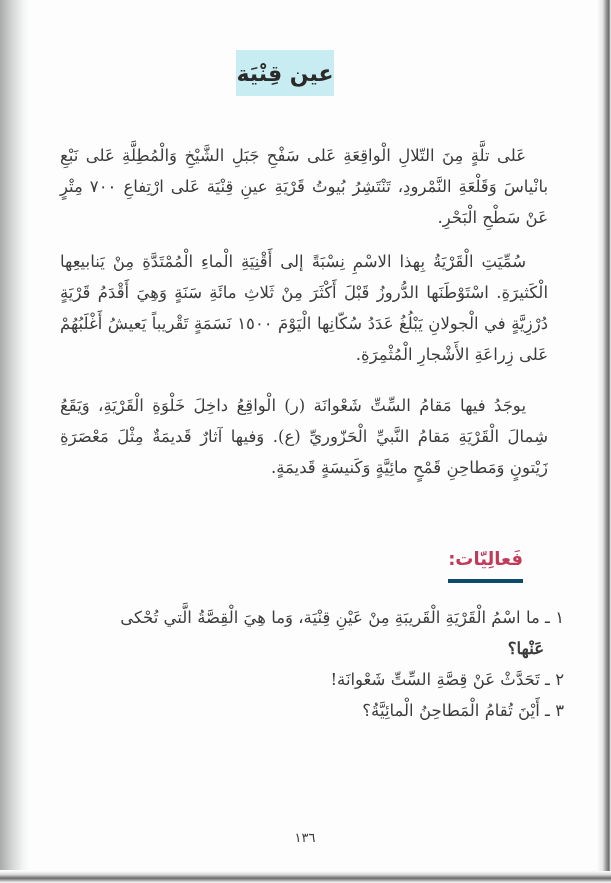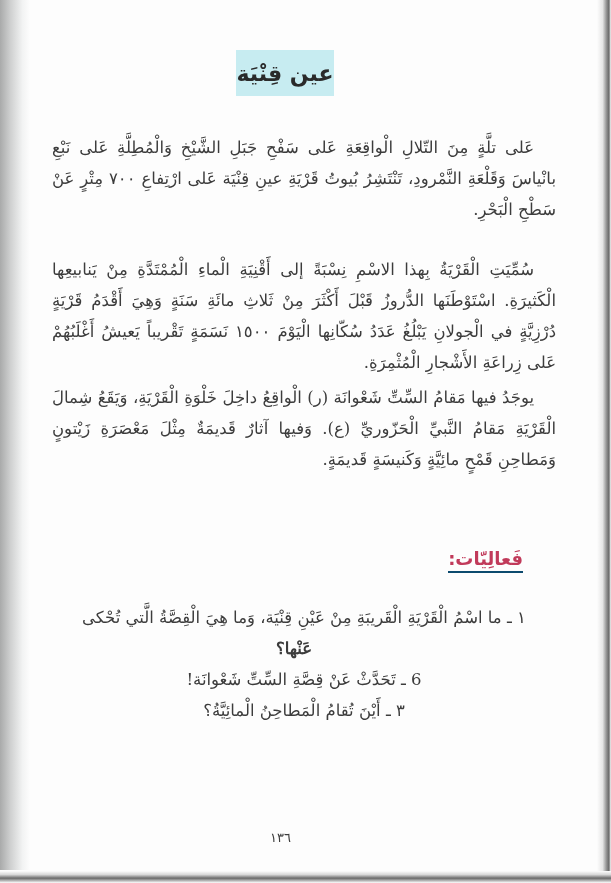--- a/index.html
+++ b/index.html
@@ -60,62 +60,61 @@
       left: 44px;
       width: 520px;
       direction: rtl;
       text-align: justify;
       text-align-last: right;
       font-size: 16.5px;
       line-height: 31px;
       color: #3c3c3c;
     }
     .para {
-      margin: 8px;
+      margin: 16px;
     }
     .indent {
       text-indent: 22px;
     }
     .p1 { top: 124px; }
-    .p2 { top: 246px; }
+    .p2 { top: 230px; }
     .p3 { top: 374px; }
     .activities-heading {
       position: absolute;
       right: 88px; top: 548px;
       direction: rtl;
       font-family: "DejaVu Sans", sans-serif;
       font-weight: bold;
       font-size: 18px;
       color: #c13a5a;
-      padding-bottom: 2px;
-      border-bottom: 2px solid #0c4a6e;
+      padding-bottom: 10px;
+      border-bottom: 4px solid #0c4a6e;
     }
     .questions {
       position: absolute;
       left: 44px; top: 602px;
       width: 530px;
       direction: rtl;
       font-size: 16.5px;
       line-height: 31px;
       color: #3c3c3c;
     }
     .q {
       margin: 0;
       padding-right: 10px;
-      text-align: center;
     }
     .q-cont {
       padding-right: 30px;
       font-weight: bold;
     }
     .page-number {
       position: absolute;
       left: 270px; top: 830px;
       width: 70px;
-      text-align: left;
+      text-align: center;
       direction: rtl;
       font-size: 13px;
       color: #3c3c3c;
     }
   </style>
 </head>
 <body>
 
 <div class="page">
   <div class="left-shadow"></div>
@@ -136,18 +135,18 @@
 
   <div class="body-text p3">
     <p class="para indent">يوجَدُ فيها مَقامُ السِّتِّ شَعْوانَة (ر) الْواقِعُ داخِلَ خَلْوَةِ الْقَرْيَةِ، وَيَقَعُ شِمالَ الْقَرْيَةِ مَقامُ النَّبيِّ الْحَزّوريِّ (ع). وَفيها آثارٌ قَديمَةٌ مِثْلَ مَعْصَرَةِ زَيْتونٍ وَمَطاحِنِ قَمْحٍ مائِيَّةٍ وَكَنيسَةٍ قَديمَةٍ.</p>
   </div>
 
   <div class="activities-heading">فَعالِيّات:</div>
 
   <div class="questions">
     <p class="q">١ ـ ما اسْمُ الْقَرْيَةِ الْقَريبَةِ مِنْ عَيْنِ قِنْيَة، وَما هِيَ الْقِصَّةُ الَّتي تُحْكى</p>
     <p class="q q-cont">عَنْها؟</p>
-    <p class="q">6 ـ تَحَدَّثْ عَنْ قِصَّةِ السِّتِّ شَعْوانَة!</p>
+    <p class="q">٢ ـ تَحَدَّثْ عَنْ قِصَّةِ السِّتِّ شَعْوانَة!</p>
     <p class="q">٣ ـ أَيْنَ تُقامُ الْمَطاحِنُ الْمائِيَّةُ؟</p>
   </div>
 
   <div class="page-number">١٣٦</div>
 </div>
 
 </body></html>

